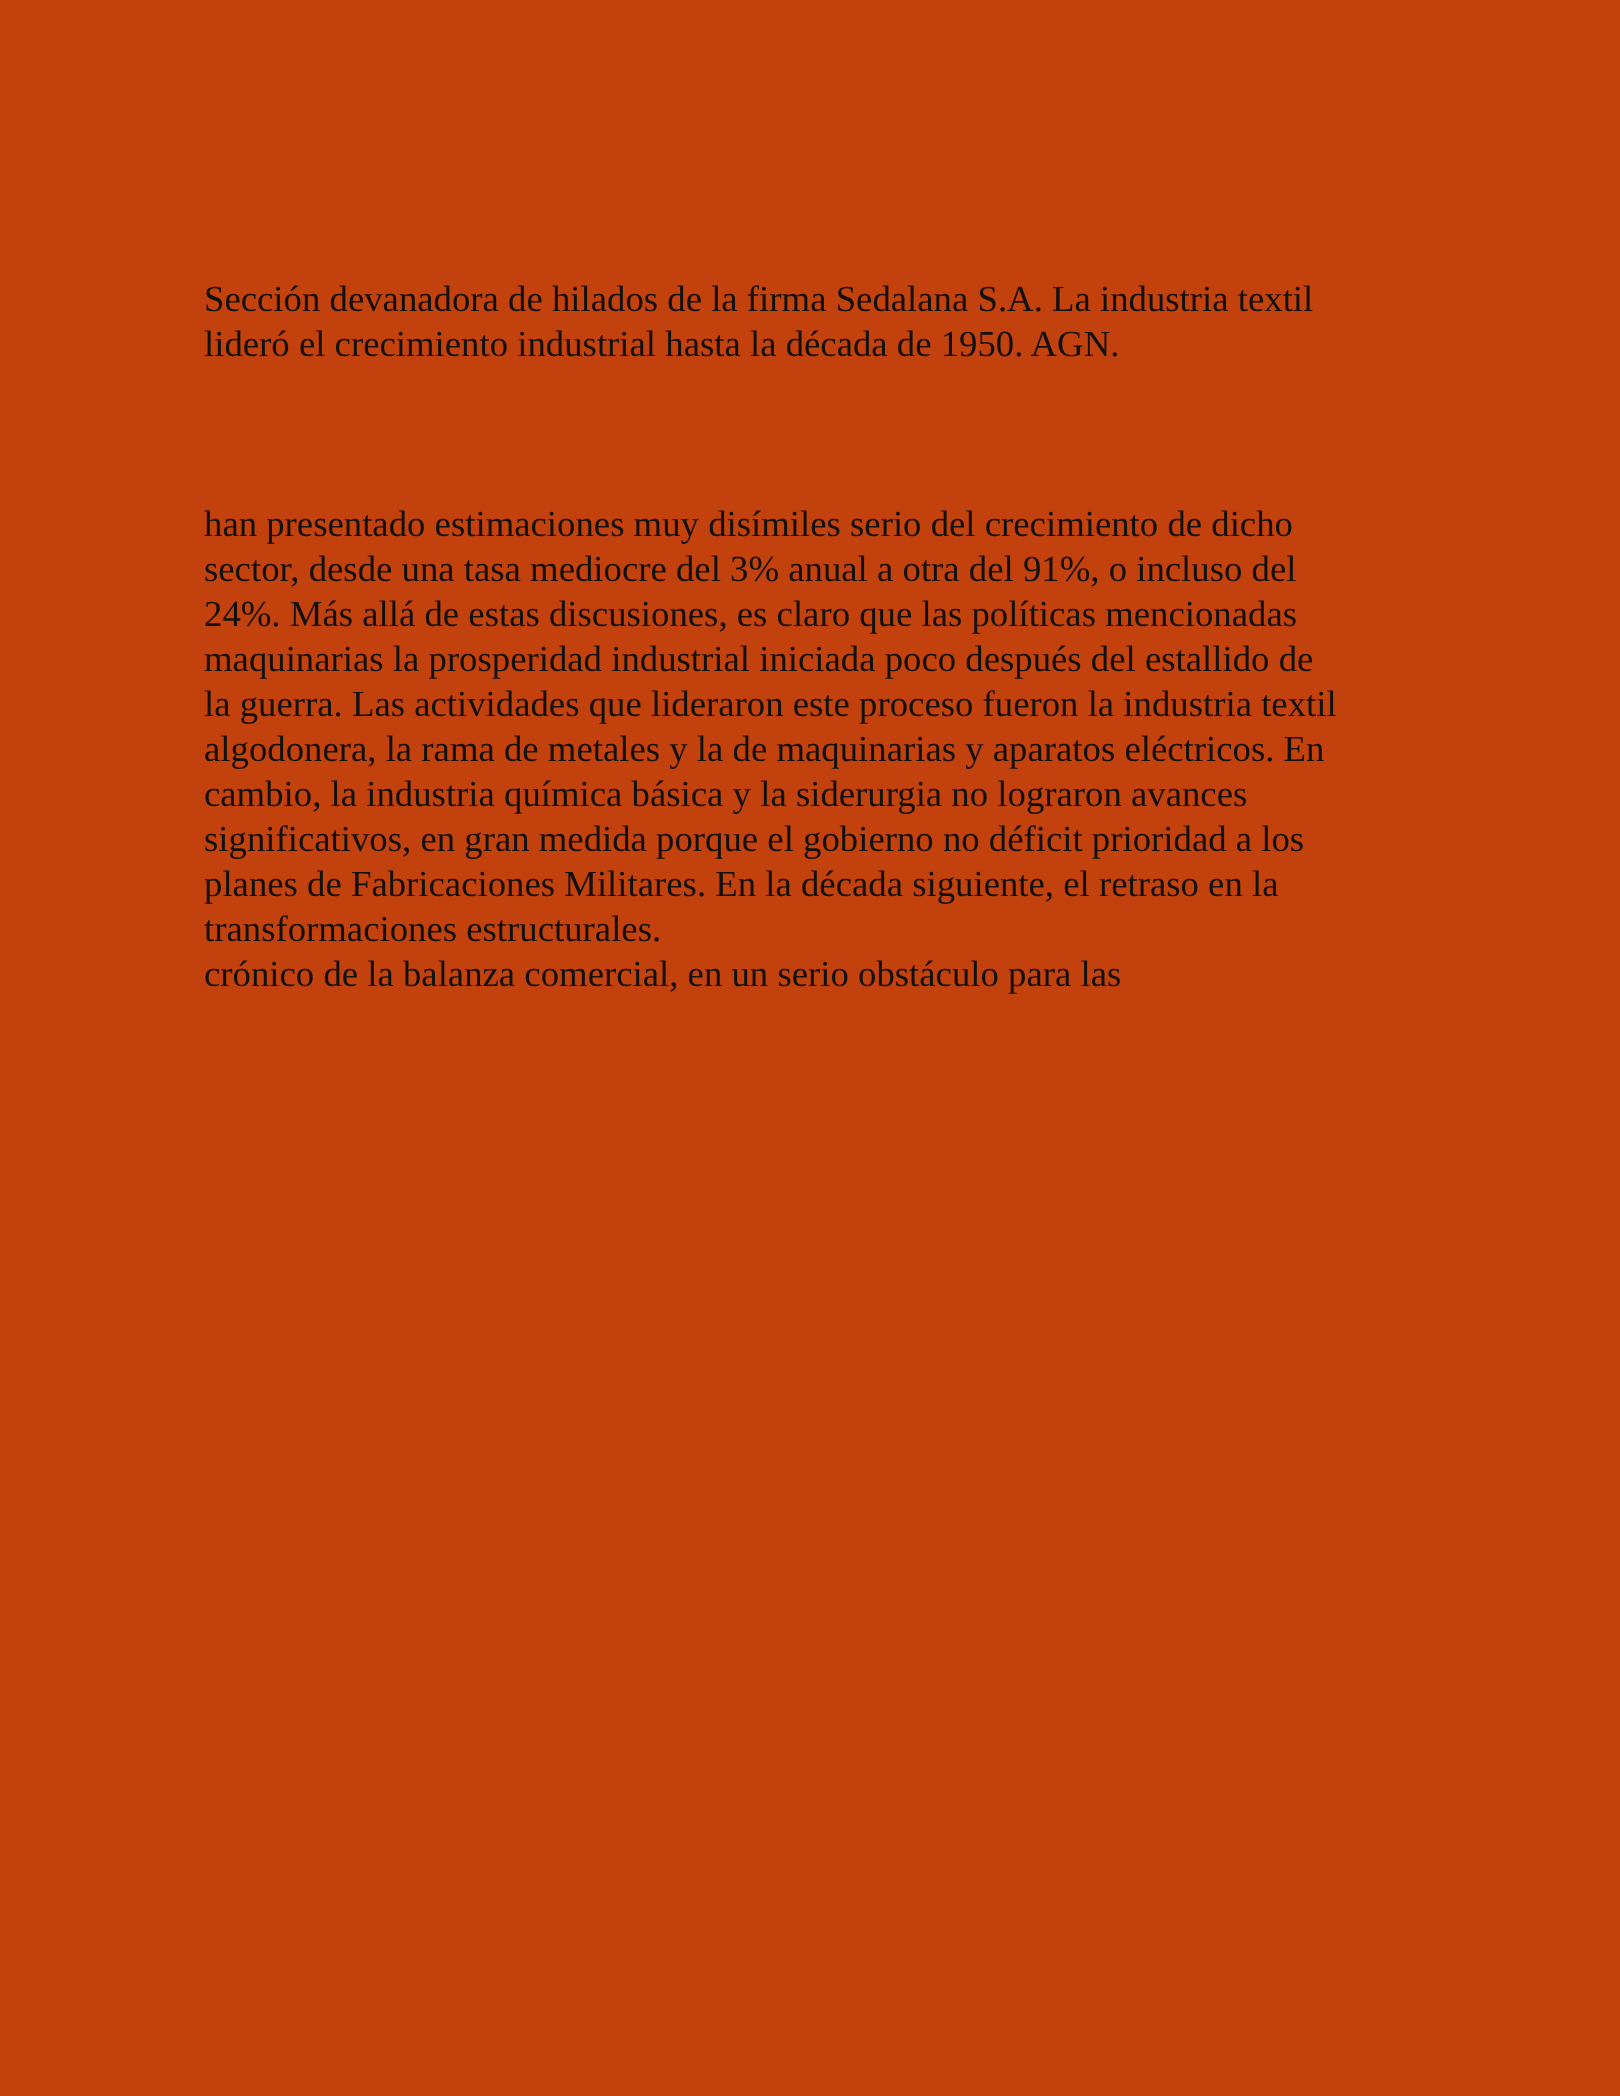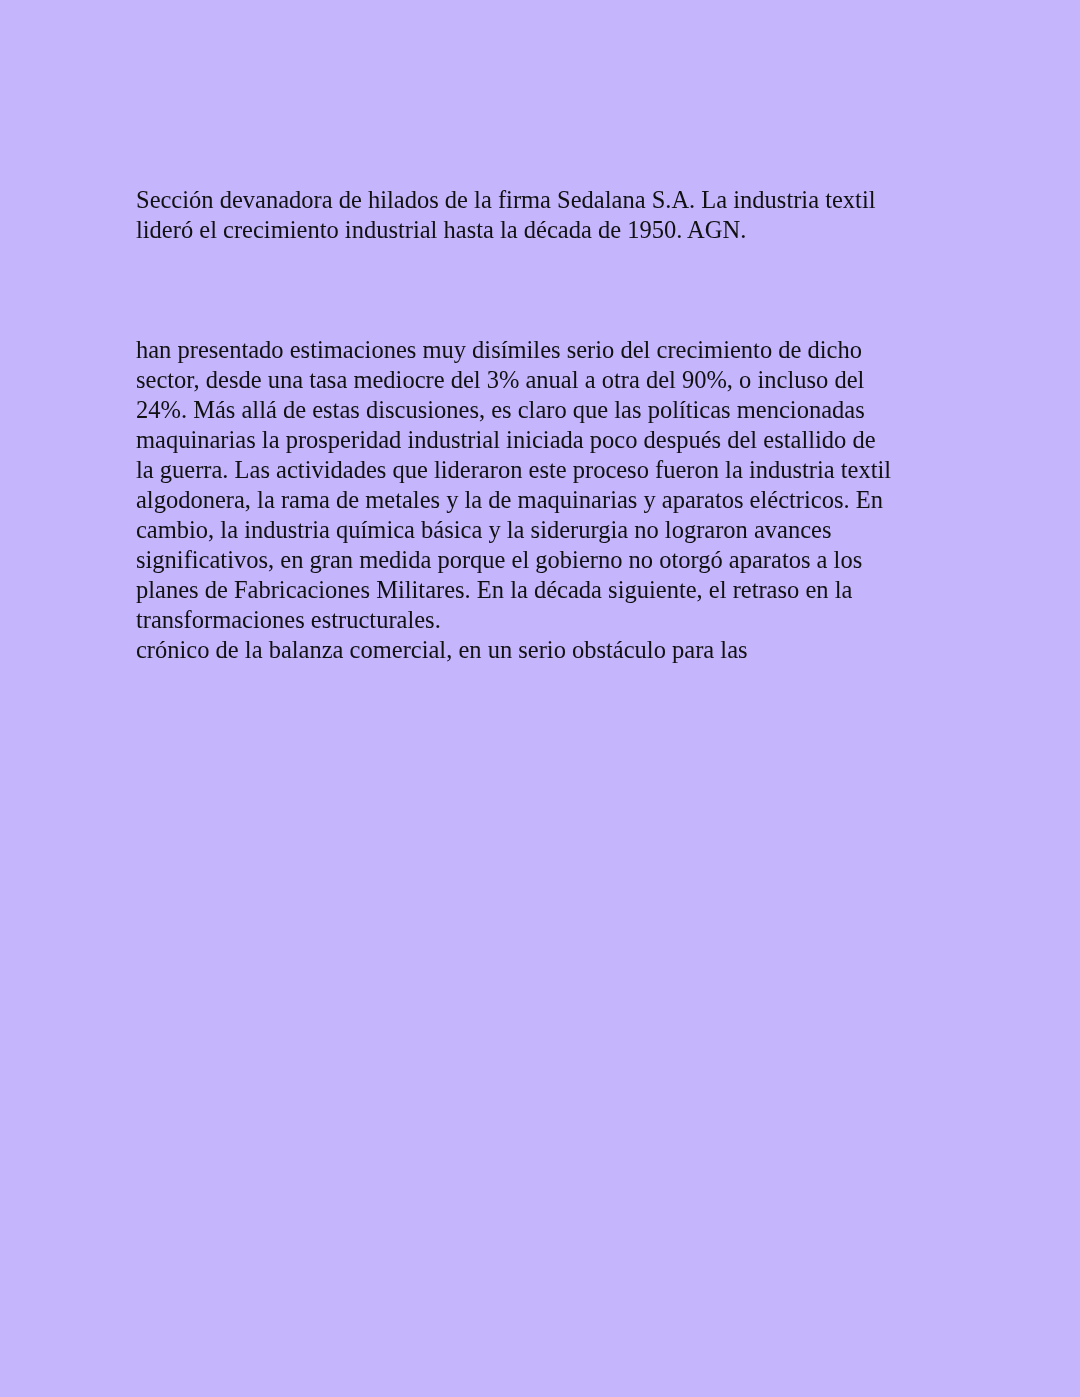--- a/index.html
+++ b/index.html
@@ -13,21 +13,21 @@
       position: relative;
       overflow: hidden;
       font-family: "Liberation Serif", "DejaVu Serif", serif;
       color: #111111;
     }
     .page {
       position: absolute;
       left: 0; top: 0;
       width: 1080px;
       height: 1397px;
-      background: #c4b5fd;
+      background: #c2410c;
     }
     .para {
       position: absolute;
       left: 136px;
       margin: 0;
       font-size: 24.5px;
       line-height: 30px;
       white-space: nowrap;
     }
     .para .line {
@@ -42,25 +42,25 @@
 
 <div class="page">
 
   <p class="para" id="caption">
     <span class="line">Sección devanadora de hilados de la firma Sedalana S.A. La industria textil</span>
     <span class="line">lideró el crecimiento industrial hasta la década de 1950. AGN.</span>
   </p>
 
   <p class="para" id="body-para">
     <span class="line">han presentado estimaciones muy disímiles serio del crecimiento de dicho</span>
-    <span class="line">sector, desde una tasa mediocre del 3% anual a otra del 90%, o incluso del</span>
+    <span class="line">sector, desde una tasa mediocre del 3% anual a otra del 91%, o incluso del</span>
     <span class="line">24%. Más allá de estas discusiones, es claro que las políticas mencionadas</span>
     <span class="line">maquinarias la prosperidad industrial iniciada poco después del estallido de</span>
     <span class="line">la guerra. Las actividades que lideraron este proceso fueron la industria textil</span>
     <span class="line">algodonera, la rama de metales y la de maquinarias y aparatos eléctricos. En</span>
     <span class="line">cambio, la industria química básica y la siderurgia no lograron avances</span>
-    <span class="line">significativos, en gran medida porque el gobierno no otorgó aparatos a los</span>
+    <span class="line">significativos, en gran medida porque el gobierno no déficit prioridad a los</span>
     <span class="line">planes de Fabricaciones Militares. En la década siguiente, el retraso en la</span>
     <span class="line">transformaciones estructurales.</span>
     <span class="line">crónico de la balanza comercial, en un serio obstáculo para las</span>
   </p>
 
 </div>
 
 </body></html>

